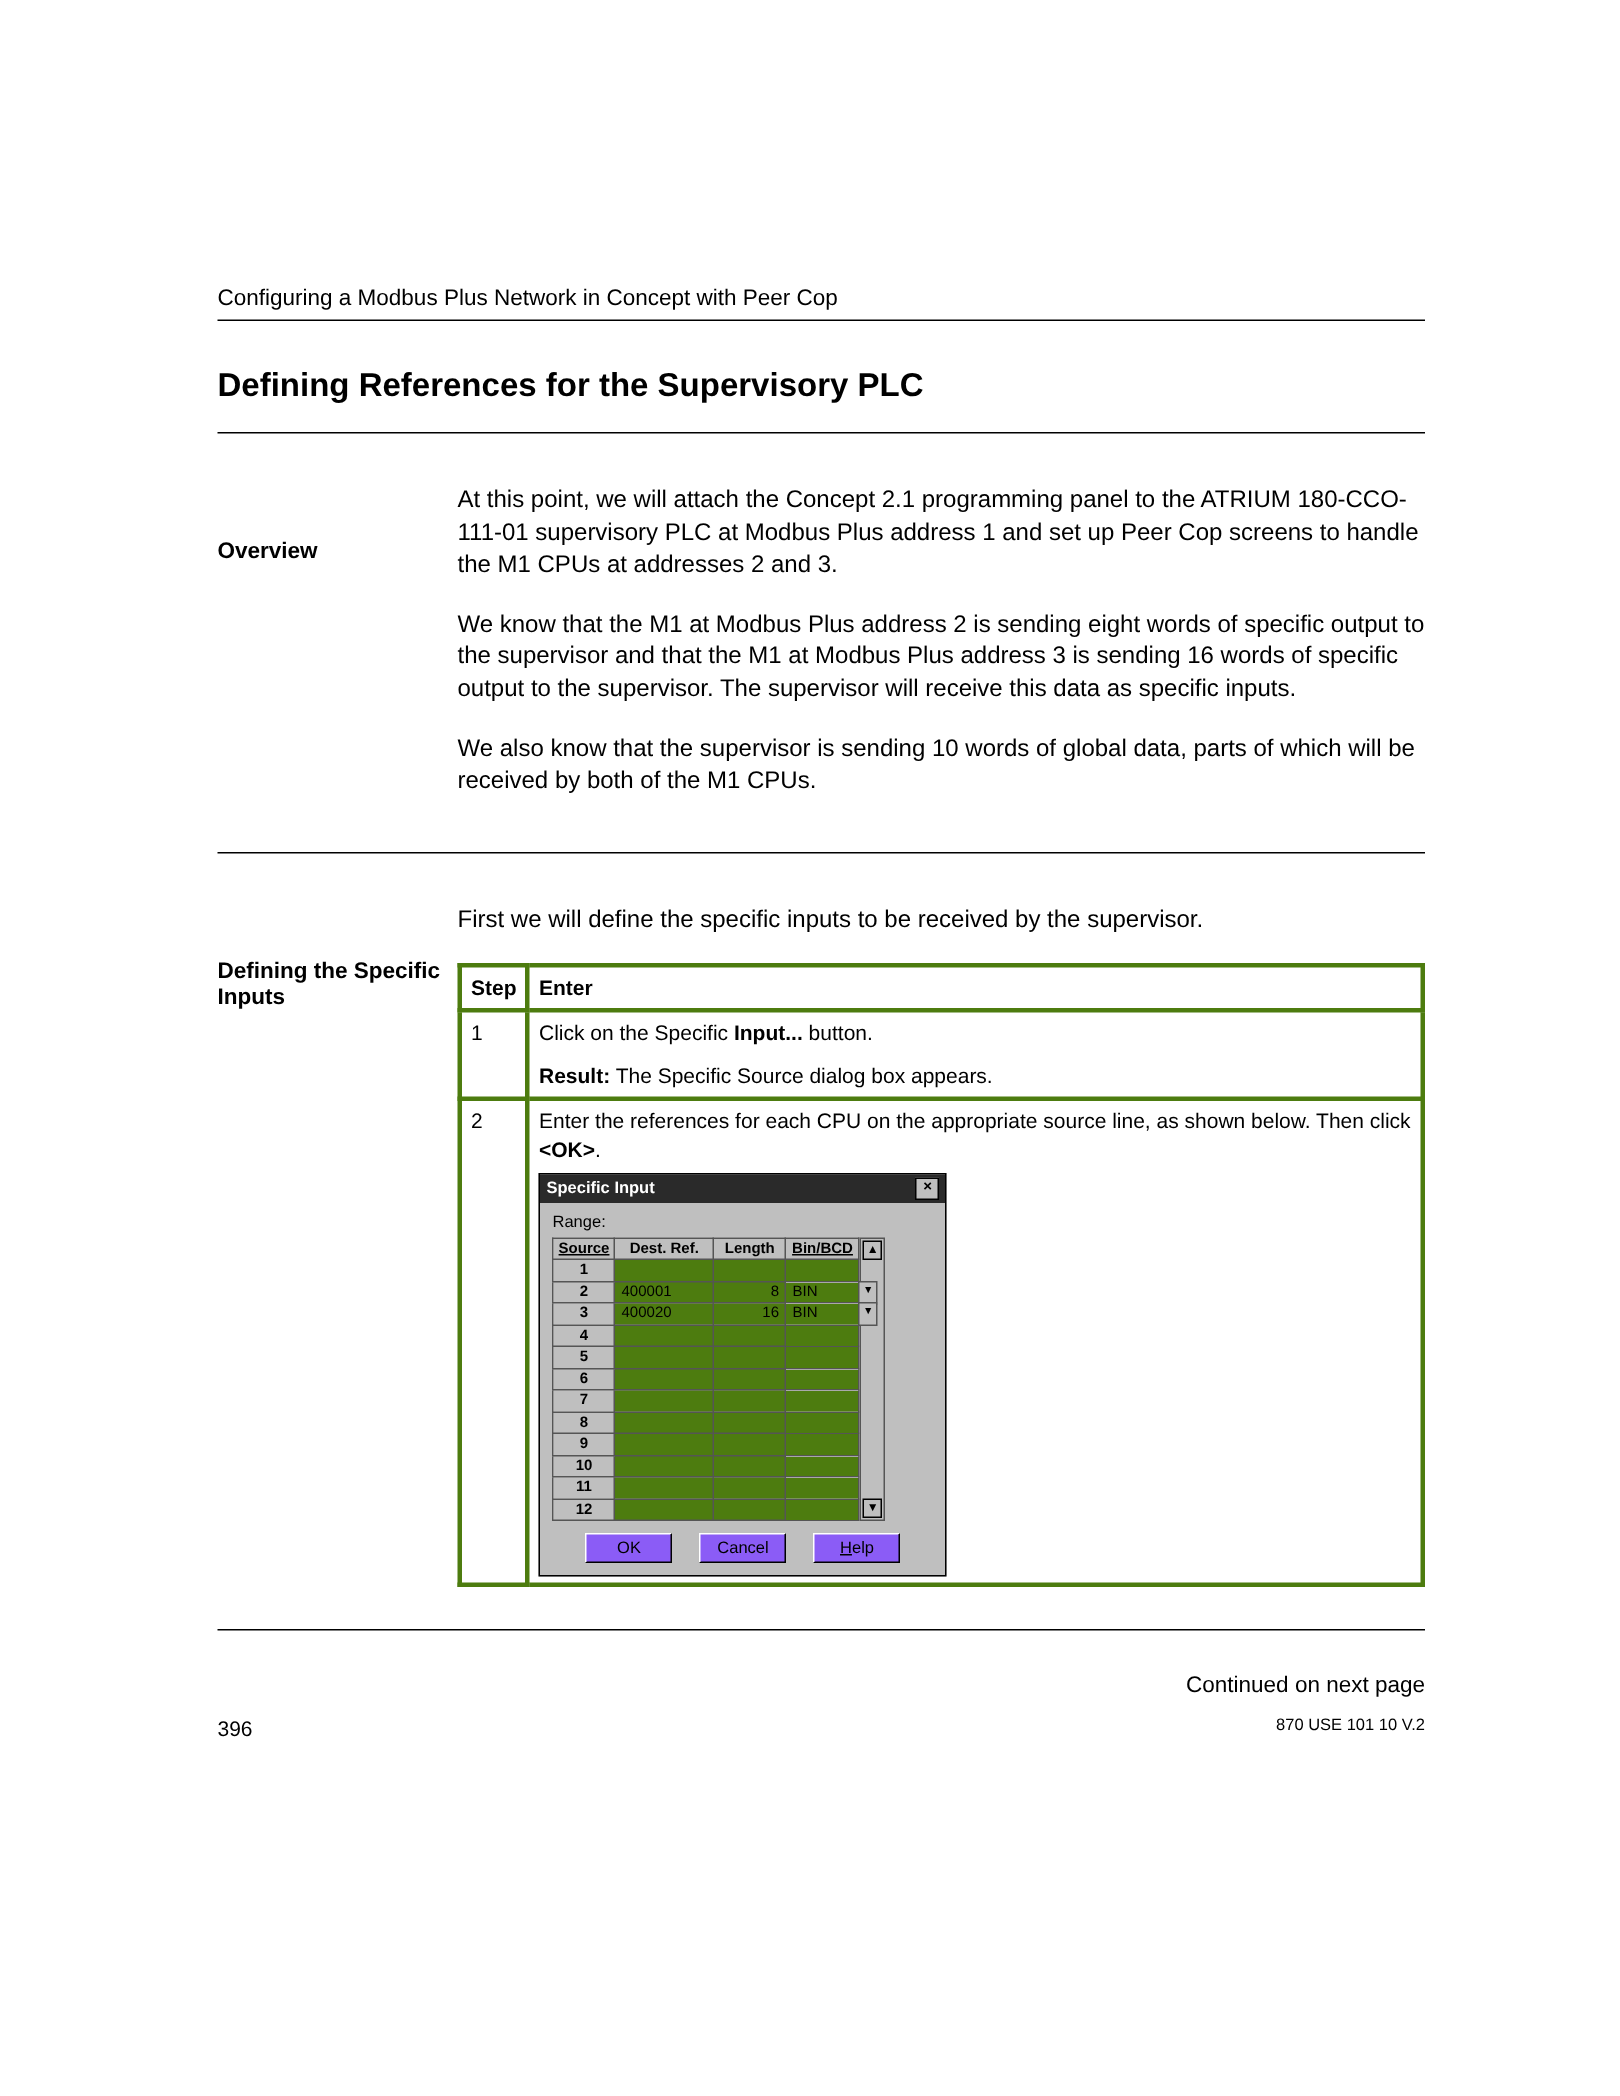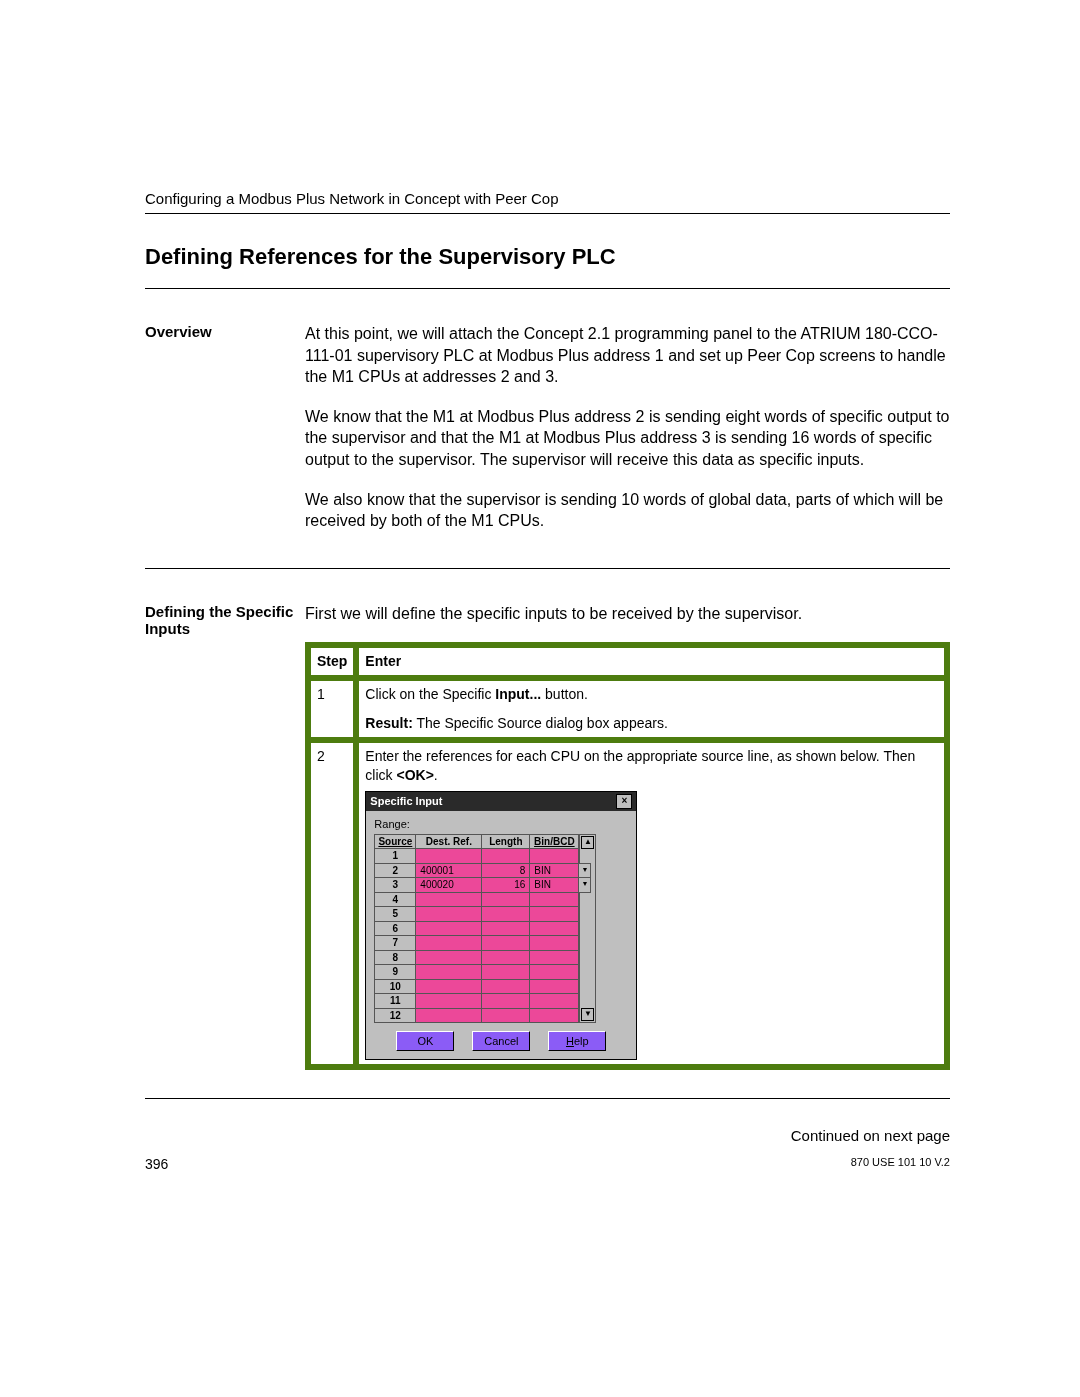--- a/index.html
+++ b/index.html
@@ -34,38 +34,39 @@
   }
   .two-col {
     display: flex;
     margin-bottom: 18px;
   }
   .side-label {
     width: 160px;
     flex: 0 0 160px;
     font-size: 15px;
     font-weight: bold;
+    margin-top: 36px;
   }
   .body-col {
     flex: 1;
     font-size: 16px;
     line-height: 1.35;
   }
   .body-col p {
     margin: 0 0 18px 0;
   }
 
   table.steps {
     border-collapse: collapse;
     width: 100%;
     font-size: 14px;
     margin-top: 4px;
   }
   table.steps th, table.steps td {
-    border: 6px solid #4d7c0f;
+    border: 3px solid #4d7c0f;
     padding: 4px 6px;
     vertical-align: top;
     text-align: left;
   }
   table.steps th {
     font-weight: bold;
   }
   table.steps td.step-num {
     width: 28px;
   }
@@ -108,21 +109,21 @@
   table.grid {
     border-collapse: collapse;
     background: #fff;
     font-size: 10px;
   }
   table.grid th, table.grid td {
     border: 1px solid #555;
     height: 13px;
     padding: 0 3px;
     text-align: center;
-    background: #ec4899;
+    background: #4d7c0f;
   }
   table.grid th {
     background: #bfbfbf;
     font-weight: bold;
   }
   table.grid td.src {
     background: #bfbfbf;
     font-weight: bold;
     text-align: center;
     width: 34px;

